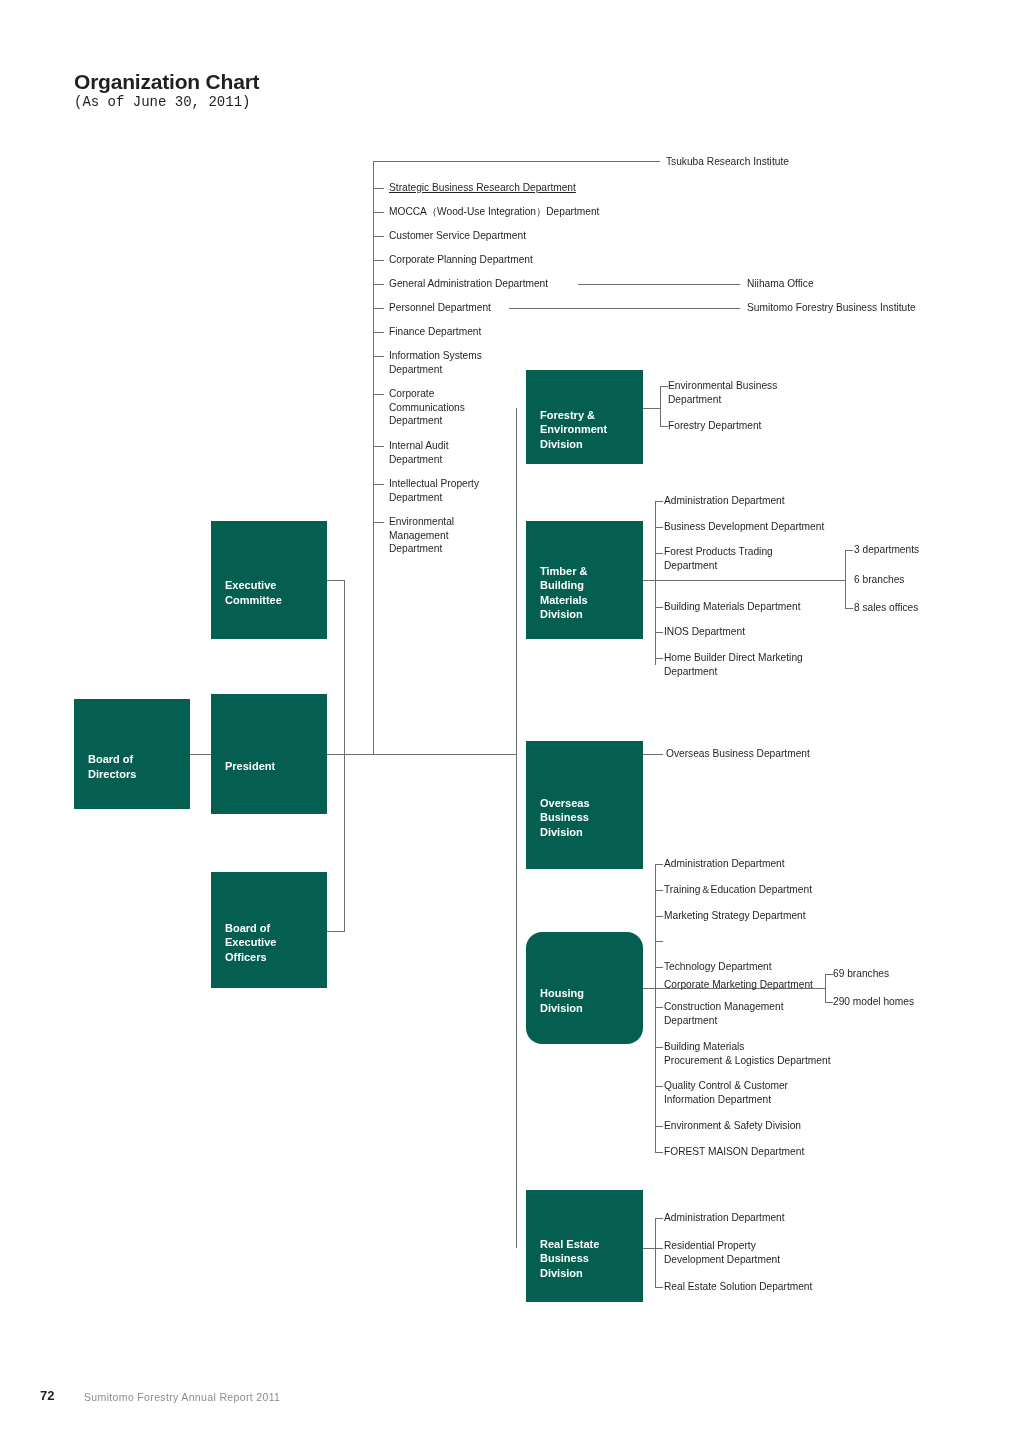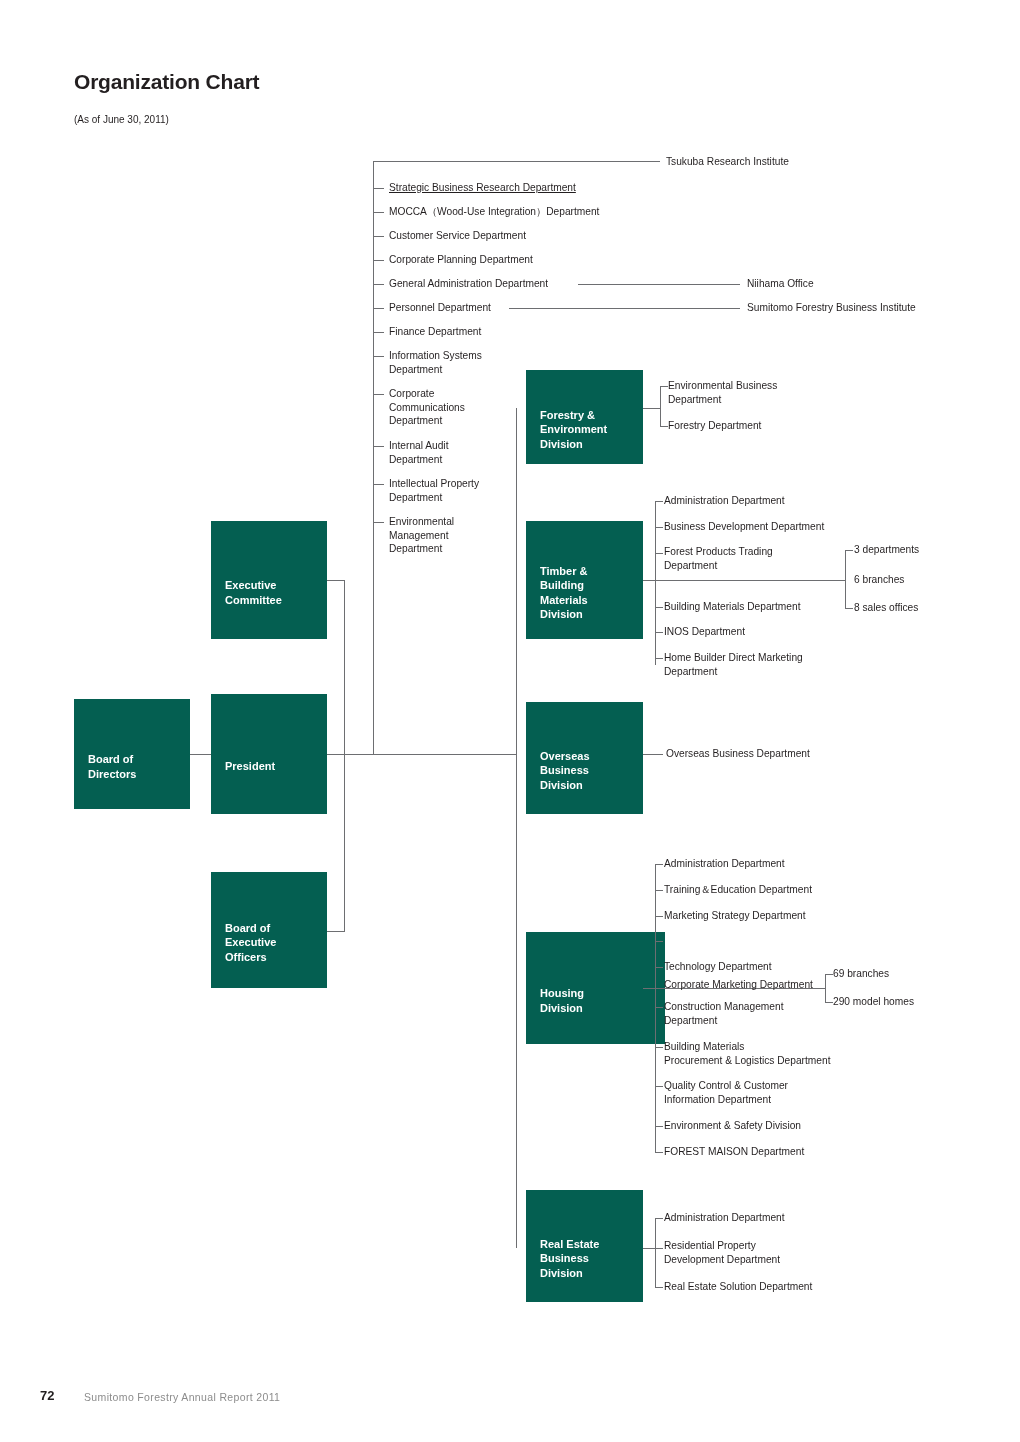--- a/index.html
+++ b/index.html
@@ -25,23 +25,24 @@
     left: 74px;
     top: 70px;
     font-size: 21px;
     font-weight: bold;
     letter-spacing: -0.2px;
     color: #231f20;
   }
   .page-subtitle {
     position: absolute;
     left: 74px;
-    top: 114px;
-    font-size: 10px;
-    color: #231f20;
+    top: 94px;
+    font-size: 14px;
+    color: #231f20;
+    font-family: Liberation Mono, monospace;
   }
 
   
   .footer-pageno {
     position: absolute;
     left: 40px;
     top: 1388px;
     font-size: 13px;
     font-weight: bold;
     color: #231f20;
@@ -227,29 +228,29 @@
   <div class="leaf" style="left:664px; top:651px;">Home Builder Direct Marketing
 Department</div>
 
   <div class="ln v" style="left:845px; top:550px; height:58px;"></div>
   <div class="ln h" style="left:845px; top:550px; width:8px;"></div>
   <div class="leaf" style="left:854px; top:543px;">3 departments</div>
   <div class="leaf" style="left:854px; top:573px;">6 branches</div>
   <div class="ln h" style="left:845px; top:608px; width:8px;"></div>
   <div class="leaf" style="left:854px; top:601px;">8 sales offices</div>
 
-  <div class="box" style="left:526px; top:702px; width:117px; height:112px;">
+  <div class="box" style="left:526px; top:741px; width:117px; height:128px;">
     <span class="box-label">Overseas
 Business
 Division</span>
   </div>
   <div class="ln h" style="left:643px; top:754px; width:20px;"></div>
   <div class="leaf" style="left:666px; top:747px;">Overseas Business Department</div>
 
-  <div class="box" style="left:526px; top:932px; width:139px; height:112px;">
+  <div class="box" style="left:526px; top:932px; width:117px; height:112px;border-radius:16px;">
     <span class="box-label">Housing
 Division</span>
   </div>
   <div class="ln h" style="left:643px; top:988px; width:182px;"></div>
   <div class="ln v" style="left:655px; top:864px; height:288px;"></div>
 
   <div class="ln h" style="left:655px; top:864px; width:8px;"></div>
   <div class="leaf" style="left:664px; top:857px;">Administration Department</div>
 
   <div class="ln h" style="left:655px; top:890px; width:8px;"></div>

